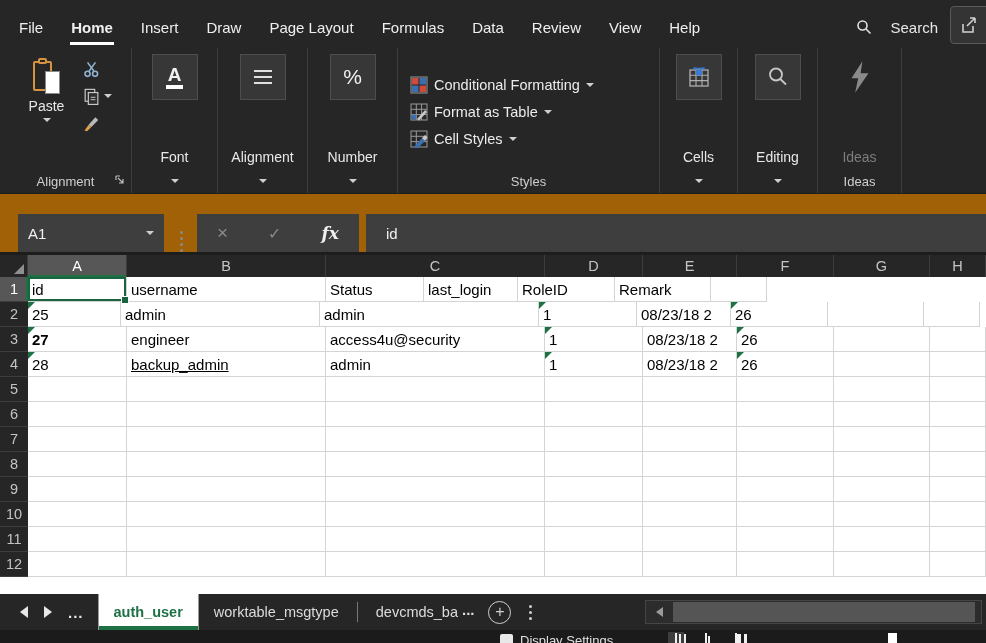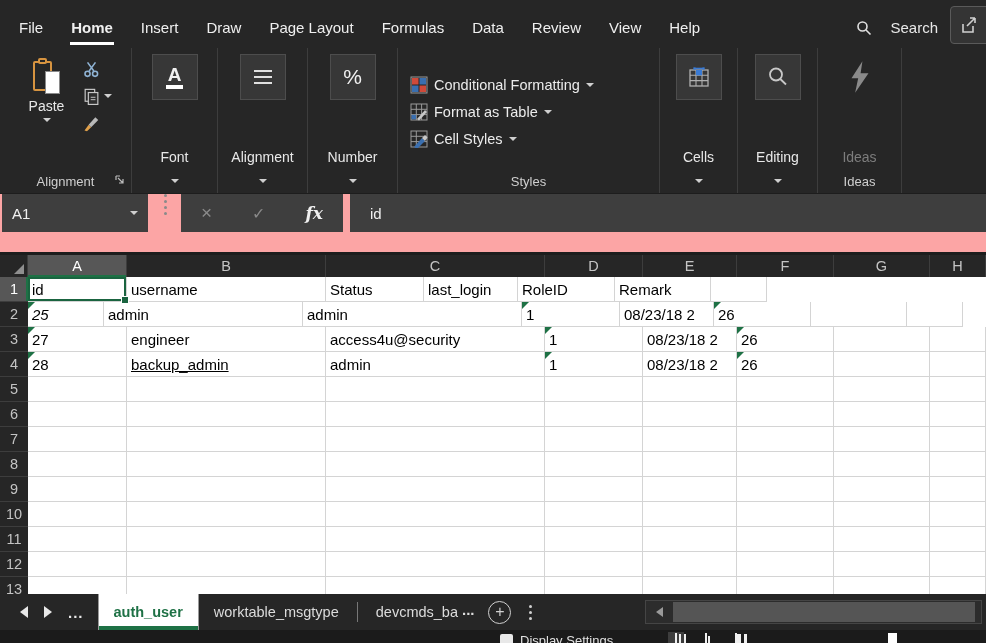--- a/index.html
+++ b/index.html
@@ -6,21 +6,21 @@
   html,body { background:#000; }
   #app {
     position:relative; width:986px; height:643px; overflow:hidden;
     background:#262626; font-family:"Liberation Sans", sans-serif; color:#e8e8e8;
   }
   
   #menubar { height:48px; display:flex; align-items:center; padding:6px 18px 0 18px; gap:26px; font-size:15px; }
   .menu-item { position:relative; padding:3px 1px; cursor:default; white-space:nowrap; color:#efefef; }
   .menu-item.active { font-weight:bold; }
   .menu-item.active::after { content:''; position:absolute; left:0; right:0; bottom:-6px; height:3px; background:#fff; }
-  #menu-search { margin-left:auto; display:flex; align-items:flex-end; gap:18px; margin-right:30px; }
+  #menu-search { margin-left:auto; display:flex; align-items:flex-start; gap:18px; margin-right:30px; }
   #share-btn { position:absolute; right:-10px; top:6px; width:46px; height:38px; border:1px solid #5a5a5a; border-radius:4px; background:#343434; display:flex; align-items:center; padding-left:8px; }
   
   #ribbon { height:145px; display:flex; }
   .rgroup { display:flex; flex-direction:column; border-right:1px solid #3d3d3d; }
   .rgroup-content { flex:1; display:flex; justify-content:center; padding-top:6px; }
   .rgroup-label { height:24px; display:flex; align-items:center; justify-content:center; color:#cfcfcf; font-size:13px; position:relative; }
   .caret { width:0; height:0; border-left:4px solid transparent; border-right:4px solid transparent; border-top:4px solid #cfcfcf; display:inline-block; }
   
   #grp-clipboard { width:132px; }
   #paste-btn { width:54px; display:flex; flex-direction:column; align-items:center; gap:4px; padding-top:4px; }
@@ -41,21 +41,21 @@
   #grp-cells { width:78px; } #grp-editing { width:80px; } #grp-ideas { width:84px; }
   .font-A { font-size:19px; font-weight:bold; color:#f0f0f0; border-bottom:4px solid #fff; line-height:20px; padding:0 2px; }
   .align-ic { display:flex; flex-direction:column; gap:4px; }
   .align-ic div { width:18px; height:2px; background:#e0e0e0; }
   .pct { font-size:21px; color:#f0f0f0; }
   
   #grp-styles { width:262px;text-align:center; }
   #grp-styles .rgroup-content { flex-direction:column; align-items:flex-start; padding-left:12px; gap:3px; }
   .styles-row { display:flex; align-items:center; gap:6px; height:24px; font-size:14.5px; color:#ececec; }
   
-  #formula-bar { height:59px; display:flex; align-items:flex-start; padding-left:2px; background:#fca5a5; border-top:1px solid #1d1d1d; }
+  #formula-bar { height:59px; display:flex; align-items:flex-end; padding-left:18px; background:#a16207; border-top:1px solid #1d1d1d; }
   #name-box { width:146px; height:38px; background:#3e3e3e; display:flex; align-items:center; padding:0 10px; font-size:15px; color:#f0f0f0; }
   #name-box .caret { margin-left:auto; }
   .grip { display:flex; flex-direction:column; gap:3px; margin:0 14px 0 16px; }
   .grip i { width:3px; height:3px; background:#8a8a8a; border-radius:50%; }
   #fx-box { width:162px; height:38px; background:#3e3e3e; display:flex; align-items:center; justify-content:space-around; }
   #fx-cancel { color:#8a8a8a; font-size:19px; }
   #fx-confirm { color:#8a8a8a; font-size:16px; }
   #fx-label { color:#f0f0f0; font-size:17px; font-style:italic; font-family:"DejaVu Serif", serif; font-weight:bold; }
   #formula-field { flex:1; height:38px; background:#3e3e3e; margin-left:7px; display:flex; align-items:center; padding-left:20px; font-size:15px; color:#f0f0f0; }
   
@@ -353,32 +353,32 @@
           <div class="cell sel" style="width: 99px;">id</div>
           <div class="cell" style="width: 199px;">username</div>
           <div class="cell" style="width: 98px;">Status</div>
           <div class="cell" style="width: 94px;">last_login</div>
           <div class="cell" style="width: 97px;">RoleID</div>
           <div class="cell" style="width: 96px;">Remark</div>
           <div class="cell" style="width: 56px;"></div>
         </div>
         <div class="grid-row">
           <div class="row-h">2</div>
-          <div class="cell flag" style="width: 76px; font-style: italic;">25</div>
+          <div class="cell flag" style="width: 93px;">25</div>
           <div class="cell" style="width: 199px;">admin</div>
           <div class="cell" style="width: 219px;">admin</div>
           <div class="cell flag" style="width: 98px;">1</div>
           <div class="cell" style="width: 94px;">08/23/18 2</div>
           <div class="cell flag" style="width: 97px;">26</div>
           <div class="cell" style="width: 96px;"></div>
           <div class="cell" style="width: 56px;"></div>
         </div>
         <div class="grid-row">
           <div class="row-h">3</div>
-          <div class="cell flag" style="width: 99px;">27</div>
+          <div class="cell flag" style="width: 99px; font-weight: bold;">27</div>
           <div class="cell" style="width: 199px;">engineer</div>
           <div class="cell" style="width: 219px;">access4u@security</div>
           <div class="cell flag" style="width: 98px;">1</div>
           <div class="cell" style="width: 94px;">08/23/18 2</div>
           <div class="cell flag" style="width: 97px;">26</div>
           <div class="cell" style="width: 96px;"></div>
           <div class="cell" style="width: 56px;"></div>
         </div>
         <div class="grid-row">
           <div class="row-h">4</div>
@@ -472,31 +472,20 @@
           <div class="row-h">12</div>
           <div class="cell" style="width: 99px;"></div>
           <div class="cell" style="width: 199px;"></div>
           <div class="cell" style="width: 219px;"></div>
           <div class="cell" style="width: 98px;"></div>
           <div class="cell" style="width: 94px;"></div>
           <div class="cell" style="width: 97px;"></div>
           <div class="cell" style="width: 96px;"></div>
           <div class="cell" style="width: 56px;"></div>
         </div>
-        <div class="grid-row">
-          <div class="row-h">13</div>
-          <div class="cell" style="width: 99px;"></div>
-          <div class="cell" style="width: 199px;"></div>
-          <div class="cell" style="width: 219px;"></div>
-          <div class="cell" style="width: 98px;"></div>
-          <div class="cell" style="width: 94px;"></div>
-          <div class="cell" style="width: 97px;"></div>
-          <div class="cell" style="width: 96px;"></div>
-          <div class="cell" style="width: 56px;"></div>
-        </div>
       </div>
   </div>
 
   <div id="tabbar">
     <div id="tab-nav">
       <span class="tri-l"></span>
       <span class="tri-r"></span>
       <span class="tab-more">...</span>
     </div>
     <div id="tabs-slot" style="display:flex;align-items:stretch;">

